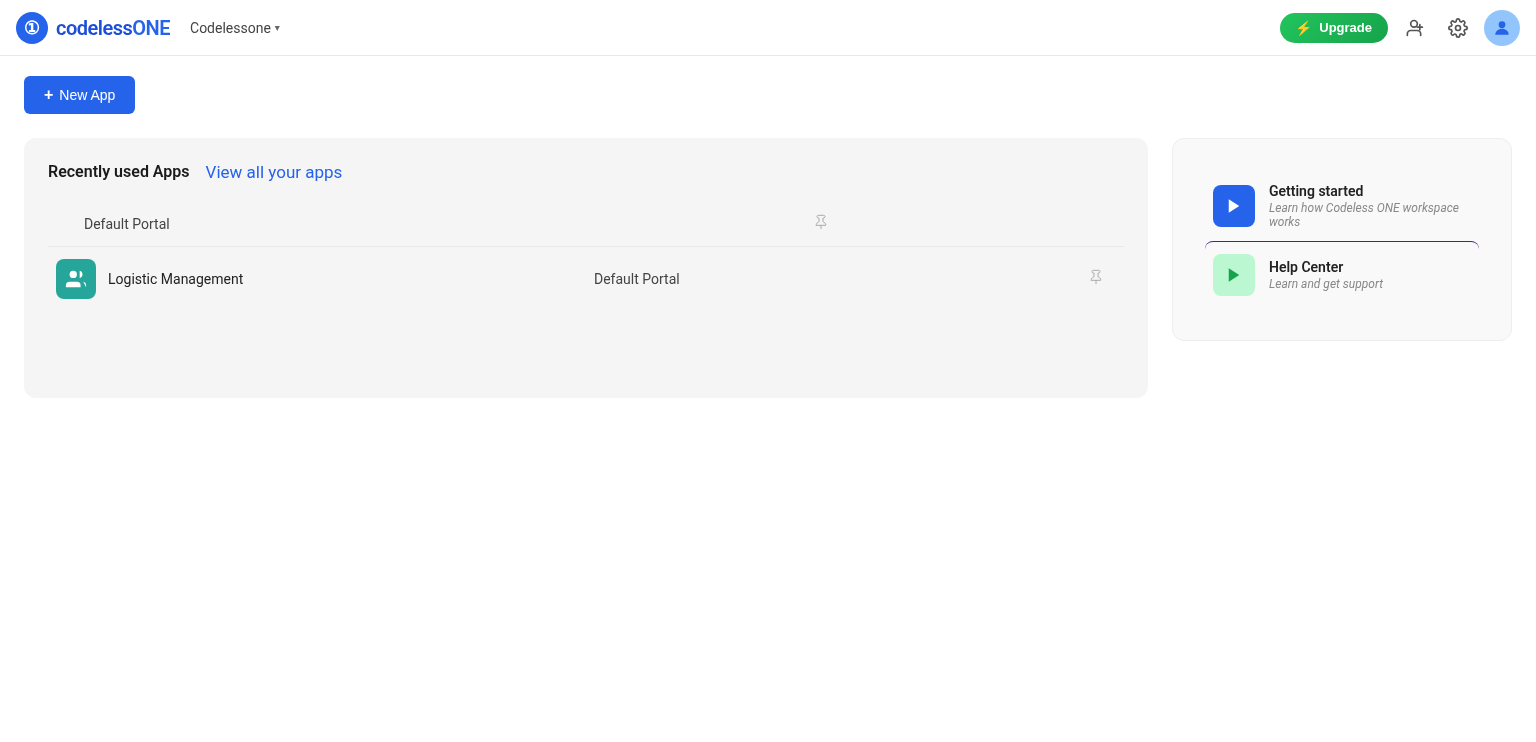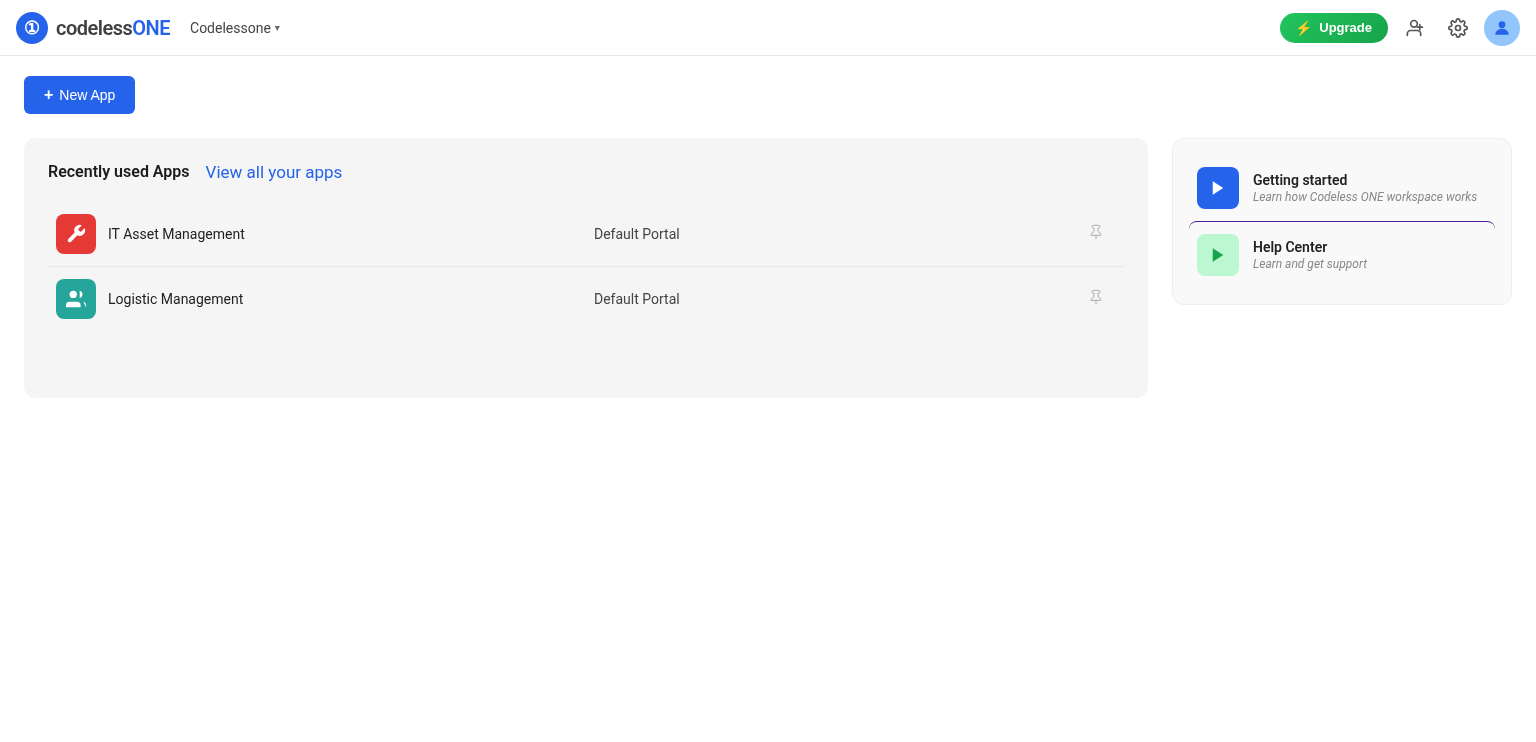--- a/index.html
+++ b/index.html
@@ -36,21 +36,21 @@
       width: 32px;
       height: 32px;
     }
     .logo-text {
       font-size: 20px;
       font-weight: 600;
       color: #1a1a2e;
       letter-spacing: -0.5px;
     }
     .logo-text span {
-      color: #404040;
+      color: #1d4ed8;
     }
     .workspace-selector {
       display: flex;
       align-items: center;
       gap: 4px;
       font-size: 14px;
       color: #444;
       cursor: pointer;
       padding: 4px 8px;
       border-radius: 4px;
@@ -218,21 +218,21 @@
     }
 
     
     .sidebar-panel {
       width: 340px;
       flex-shrink: 0;
     }
     .sidebar-card {
       background: #f9f9f9;
       border-radius: 12px;
-      padding: 16px;
+      padding: 32px;
       border: 1px solid #eee;
     }
     .help-item {
       display: flex;
       align-items: center;
       gap: 14px;
       padding: 12px 8px;
       border-radius: 8px;
       cursor: pointer;
     }
@@ -322,28 +322,20 @@
 
     <div class="apps-section">
       <div class="apps-card">
         <div class="apps-card-header">
           <span class="apps-card-title">Recently used Apps</span>
           <a class="view-all-link">View all your apps</a>
         </div>
 
 
         <div class="app-row">
-          <div class="app-info">
-            <div class="app-icon app-icon-red">
-              <svg width="22" height="22" viewBox="0 0 24 24" fill="white">
-                <path d="M14.7 6.3a1 1 0 0 0 0 1.4l1.6 1.6a1 1 0 0 0 1.4 0l3.77-3.77a6 6 0 0 1-7.94 7.94l-6.91 6.91a2.12 2.12 0 0 1-3-3l6.91-6.91a6 6 0 0 1 7.94-7.94l-3.76 3.76z"></path>
-              </svg>
-            </div>
-            <span class="app-name">IT Asset Management</span>
-          </div>
           <span class="portal-name">Default Portal</span>
           <span class="pin-icon" title="Pin">
             <svg width="16" height="16" viewBox="0 0 24 24" fill="none" stroke="#aaa" stroke-width="1.5" stroke-linecap="round" stroke-linejoin="round">
               <line x1="12" y1="17" x2="12" y2="22"></line>
               <path d="M5 17h14v-1.76a2 2 0 0 0-1.11-1.79l-1.78-.9A2 2 0 0 1 15 10.76V6h1a2 2 0 0 0 0-4H8a2 2 0 0 0 0 4h1v4.76a2 2 0 0 1-1.11 1.79l-1.78.9A2 2 0 0 0 5 15.24Z"></path>
             </svg>
           </span>
         </div>
 
         <div class="app-row">

